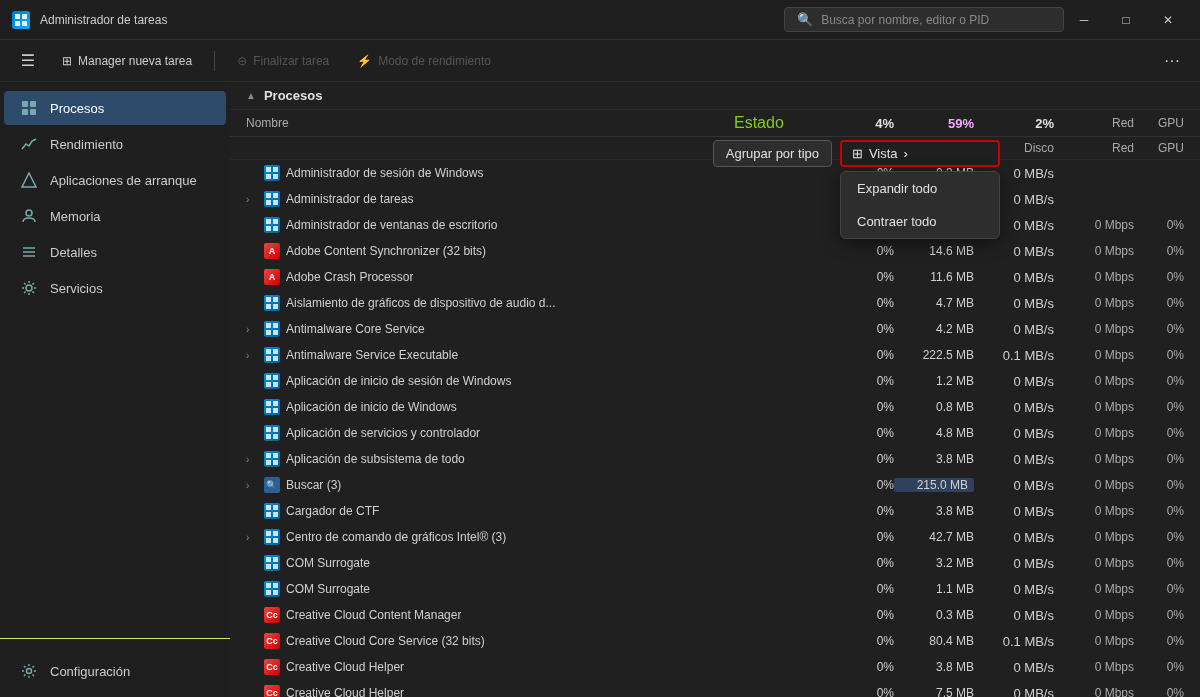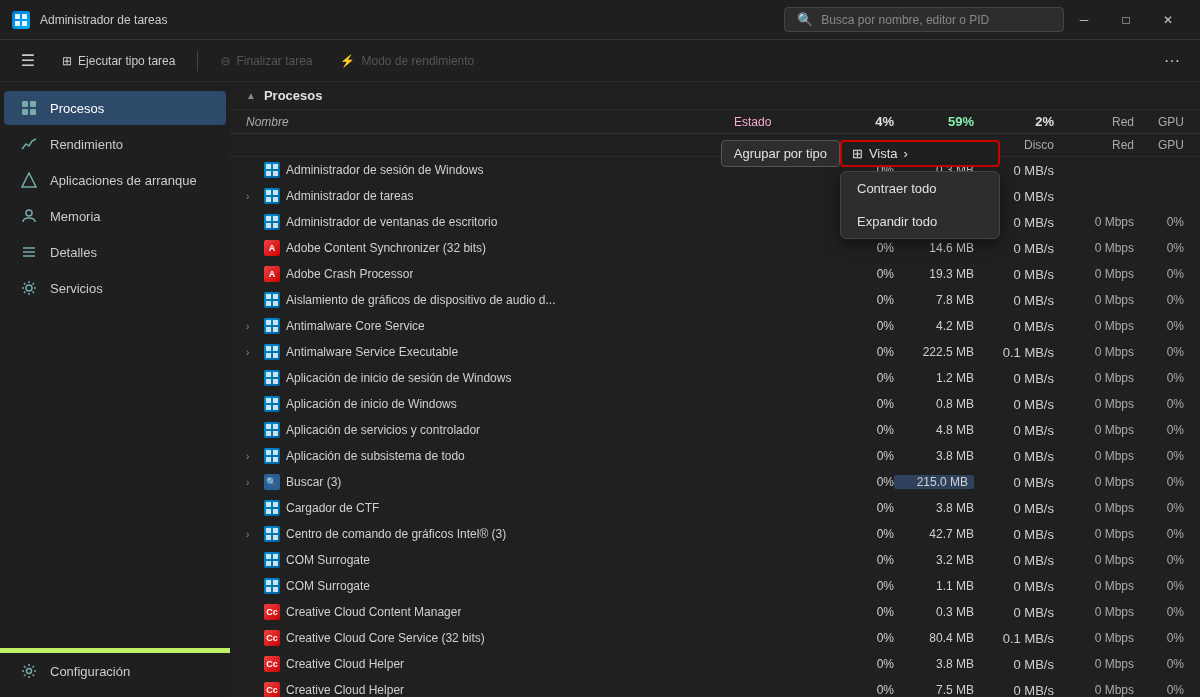--- a/index.html
+++ b/index.html
@@ -152,22 +152,22 @@
       width: 18px;
       height: 18px;
       display: flex;
       align-items: center;
       justify-content: center;
       font-size: 15px;
       flex-shrink: 0;
     }
     .sidebar-bottom {
       margin-top: auto;
-      border-top: 5px solid #bef264;
-      padding-top: 0;
+      border-top: 1px solid #bef264;
+      padding-top: 14px;
     }
 
     
     .content {
       flex: 1;
       background: #202020;
       display: flex;
       flex-direction: column;
       overflow: hidden;
       position: relative;
@@ -200,44 +200,44 @@
       background: #202020;
       border-bottom: 1px solid #2a2a2a;
       flex-shrink: 0;
     }
     .col-name {
       flex: 1;
       font-size: 12px;
       color: #aaa;
       min-width: 0;
     }
-    .col-status { width: 90px; font-size: 12px; color: #f9a8d4; }
+    .col-status { width: 90px; font-size: 16px; color: #84cc16; }
     .col-cpu { width: 70px; text-align: right; font-size: 12px; color: #aaa; }
     .col-mem { width: 80px; text-align: right; font-size: 12px; color: #aaa; }
     .col-disk { width: 80px; text-align: right; font-size: 12px; color: #aaa; }
     .col-net { width: 80px; text-align: right; font-size: 12px; color: #aaa; }
     .col-gpu { width: 50px; text-align: right; font-size: 12px; color: #aaa; }
 
     
     .pct-row {
       display: flex;
       align-items: center;
       padding: 4px 16px;
       background: #202020;
       border-bottom: 1px solid #333;
       flex-shrink: 0;
     }
-    .pct-name { flex: 1; font-style: italic; }
+    .pct-name { flex: 1; }
     .pct-status { width: 90px; }
     .pct-val {
       font-size: 13px;
       font-weight: 600;
     }
     .pct-cpu { width: 70px; text-align: right; color: #e0e0e0; }
-    .pct-mem { width: 80px; text-align: right; color: #86efac; }
+    .pct-mem { width: 80px; text-align: right; color: #f0abfc; }
     .pct-disk { width: 80px; text-align: right; color: #e0e0e0; }
     .pct-net { width: 80px; text-align: right; color: #aaa; font-size: 12px; font-weight: normal; }
     .pct-gpu { width: 50px; text-align: right; color: #aaa; font-size: 12px; font-weight: normal; }
 
     
     .process-list {
       flex: 1;
       overflow-y: auto;
     }
     .process-list::-webkit-scrollbar { width: 8px; }
@@ -334,20 +334,21 @@
       padding: 5px 12px;
       font-size: 13px;
       color: #e0e0e0;
       cursor: pointer;
       margin-bottom: 6px;
     }
 
     .dropdown-area {
       display: flex;
       align-items: flex-start;
+      gap: 8px;
     }
   </style>
 </head>
 <body>
 
 <div class="titlebar">
   <div class="titlebar-icon">
     <svg width="12" height="12" viewBox="0 0 12 12">
       <rect x="0" y="0" width="5" height="5" fill="#fff" opacity="0.9"></rect>
       <rect x="7" y="0" width="5" height="5" fill="#fff" opacity="0.9"></rect>
@@ -364,21 +365,21 @@
     <button class="titlebar-btn">─</button>
     <button class="titlebar-btn">□</button>
     <button class="titlebar-btn close">✕</button>
   </div>
 </div>
 
 <div class="toolbar">
   <div class="menu-btn">☰</div>
   <div class="toolbar-action">
     <span>⊞</span>
-    <span>Ejecutar tipo tarea</span>
+    <span>Manager nueva tarea</span>
   </div>
   <div class="toolbar-separator"></div>
   <div class="toolbar-action disabled">
     <span>⊖</span>
     <span>Finalizar tarea</span>
   </div>
   <div class="toolbar-action disabled">
     <span>⚡</span>
     <span>Modo de rendimiento</span>
   </div>
@@ -466,22 +467,22 @@
       <div class="dropdown-overlay">
         <div class="dropdown-area">
           <button class="group-by-btn">Agrupar por tipo</button>
           <div>
             <div class="view-btn">
               <span>⊞</span>
               <span>Vista</span>
               <span>›</span>
             </div>
             <div class="context-menu" style="margin-top:4px;">
+              <div class="context-menu-item">Expandir todo</div>
               <div class="context-menu-item">Contraer todo</div>
-              <div class="context-menu-item">Expandir todo</div>
             </div>
           </div>
         </div>
       </div>
     </div>
 
     <div class="pct-row">
       <div class="pct-name col-name">Nombre</div>
       <div class="pct-status col-status">Estado</div>
       <div class="pct-val pct-cpu">4%</div>
@@ -580,41 +581,41 @@
         <div class="process-row">
     <div class="proc-name">
       <span class="proc-expand"></span>
       <div class="proc-icon" style="background:linear-gradient(135deg, #e44, #c00); border-radius:2px;">
               <span style="color:#fff;font-size:9px;font-weight:bold;">A</span>
             </div>
       <span class="proc-label">Adobe Crash Processor</span>
     </div>
     <div class="proc-status"></div>
     <div class="proc-cpu">0%</div>
-    <div class="proc-mem">19.3 MB</div>
+    <div class="proc-mem">11.6 MB</div>
     <div class="proc-disk">0 MB/s</div>
     <div class="proc-net">0 Mbps</div>
     <div class="proc-gpu">0%</div>
   </div>
         <div class="process-row">
     <div class="proc-name">
       <span class="proc-expand"></span>
       <div class="proc-icon" style="background:linear-gradient(135deg, #0090d0, #0060a0); border-radius:2px;">
               <svg width="12" height="12" viewBox="0 0 12 12">
                 <rect x="0" y="0" width="5" height="5" fill="#fff" opacity="0.8"></rect>
                 <rect x="7" y="0" width="5" height="5" fill="#fff" opacity="0.8"></rect>
                 <rect x="0" y="7" width="5" height="5" fill="#fff" opacity="0.8"></rect>
                 <rect x="7" y="7" width="5" height="5" fill="#fff" opacity="0.8"></rect>
               </svg>
             </div>
       <span class="proc-label">Aislamiento de gráficos de dispositivo de audio d...</span>
     </div>
     <div class="proc-status"></div>
     <div class="proc-cpu">0%</div>
-    <div class="proc-mem">7.8 MB</div>
+    <div class="proc-mem">4.7 MB</div>
     <div class="proc-disk">0 MB/s</div>
     <div class="proc-net">0 Mbps</div>
     <div class="proc-gpu">0%</div>
   </div>
         <div class="process-row">
     <div class="proc-name">
       <span class="proc-expand">›</span>
       <div class="proc-icon" style="background:linear-gradient(135deg, #0090d0, #0060a0); border-radius:2px;">
               <svg width="12" height="12" viewBox="0 0 12 12">
                 <rect x="0" y="0" width="5" height="5" fill="#fff" opacity="0.8"></rect>

